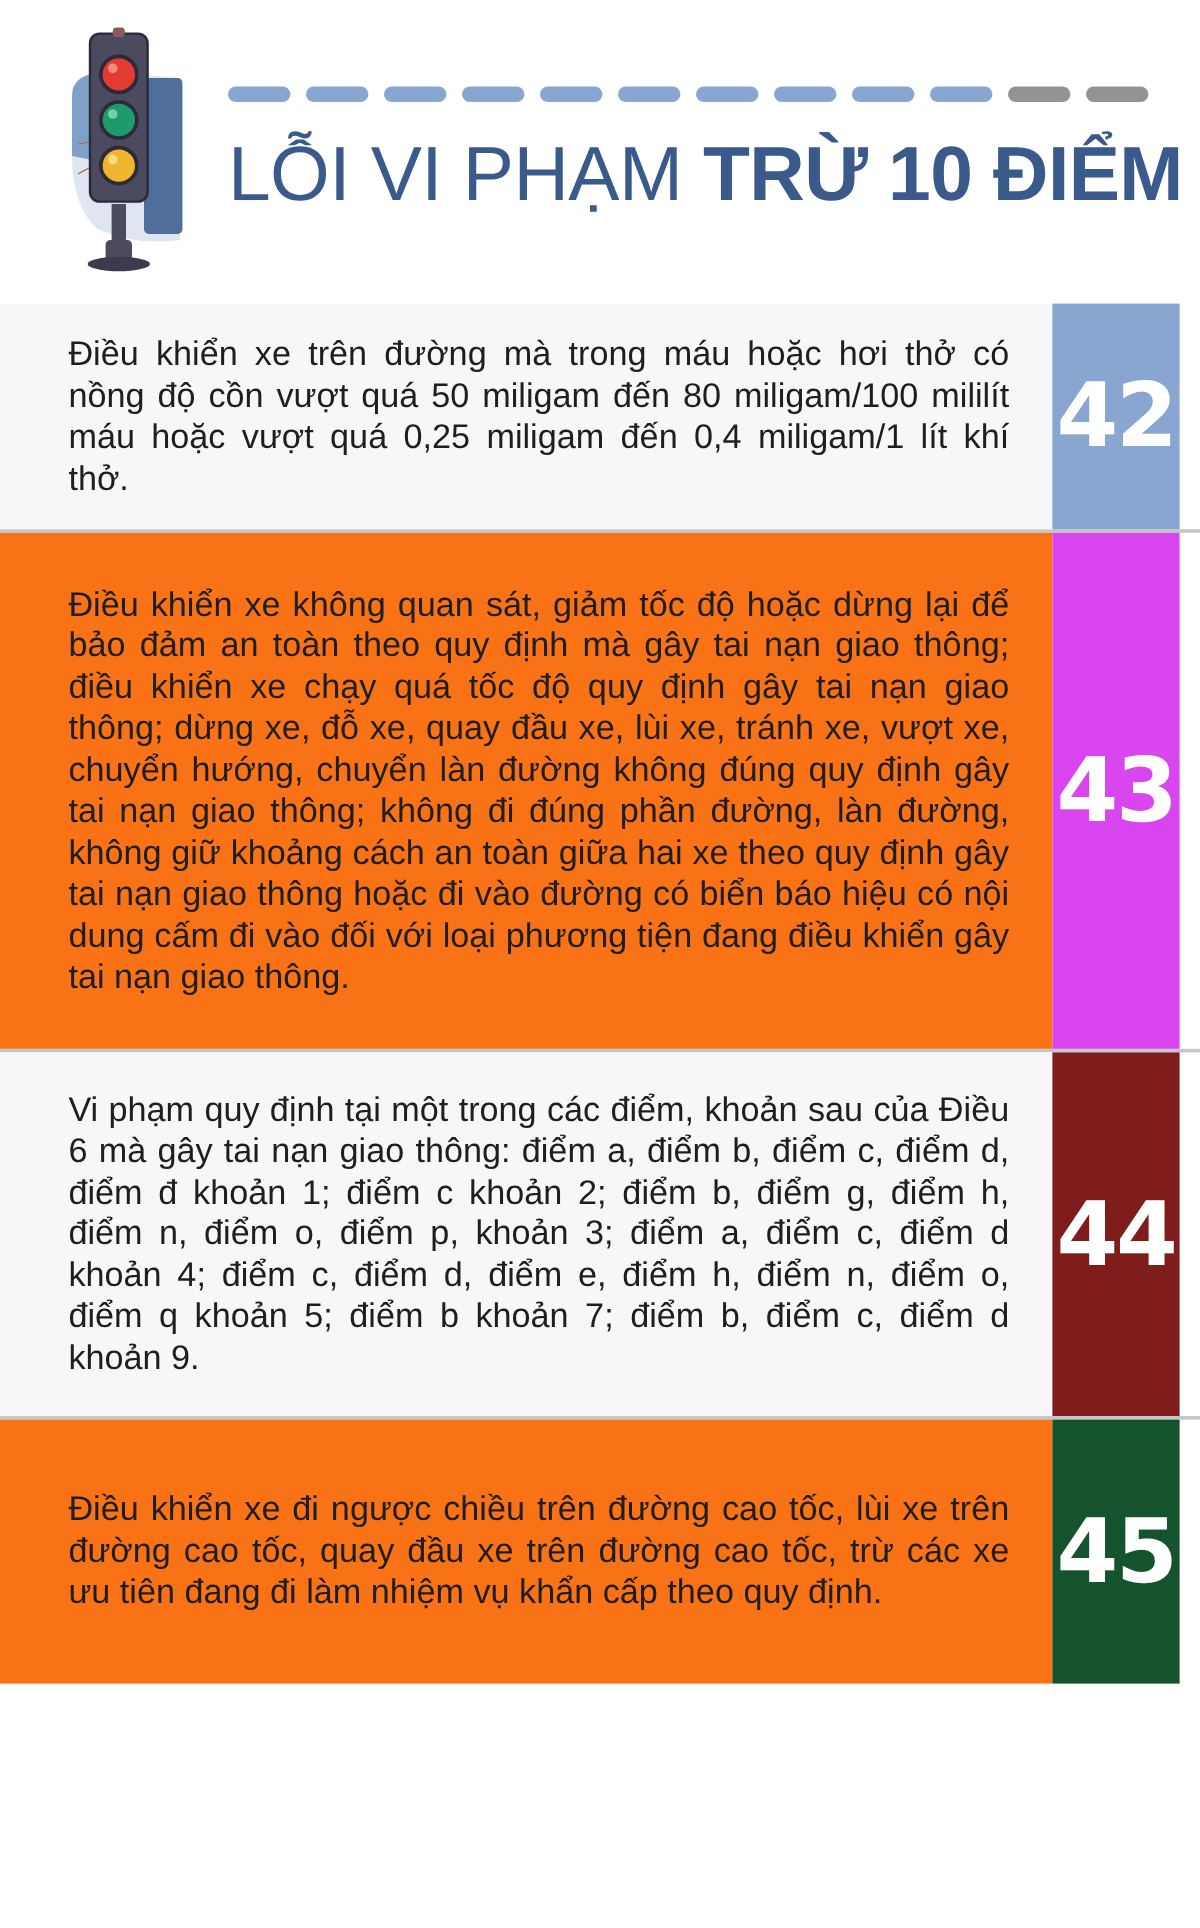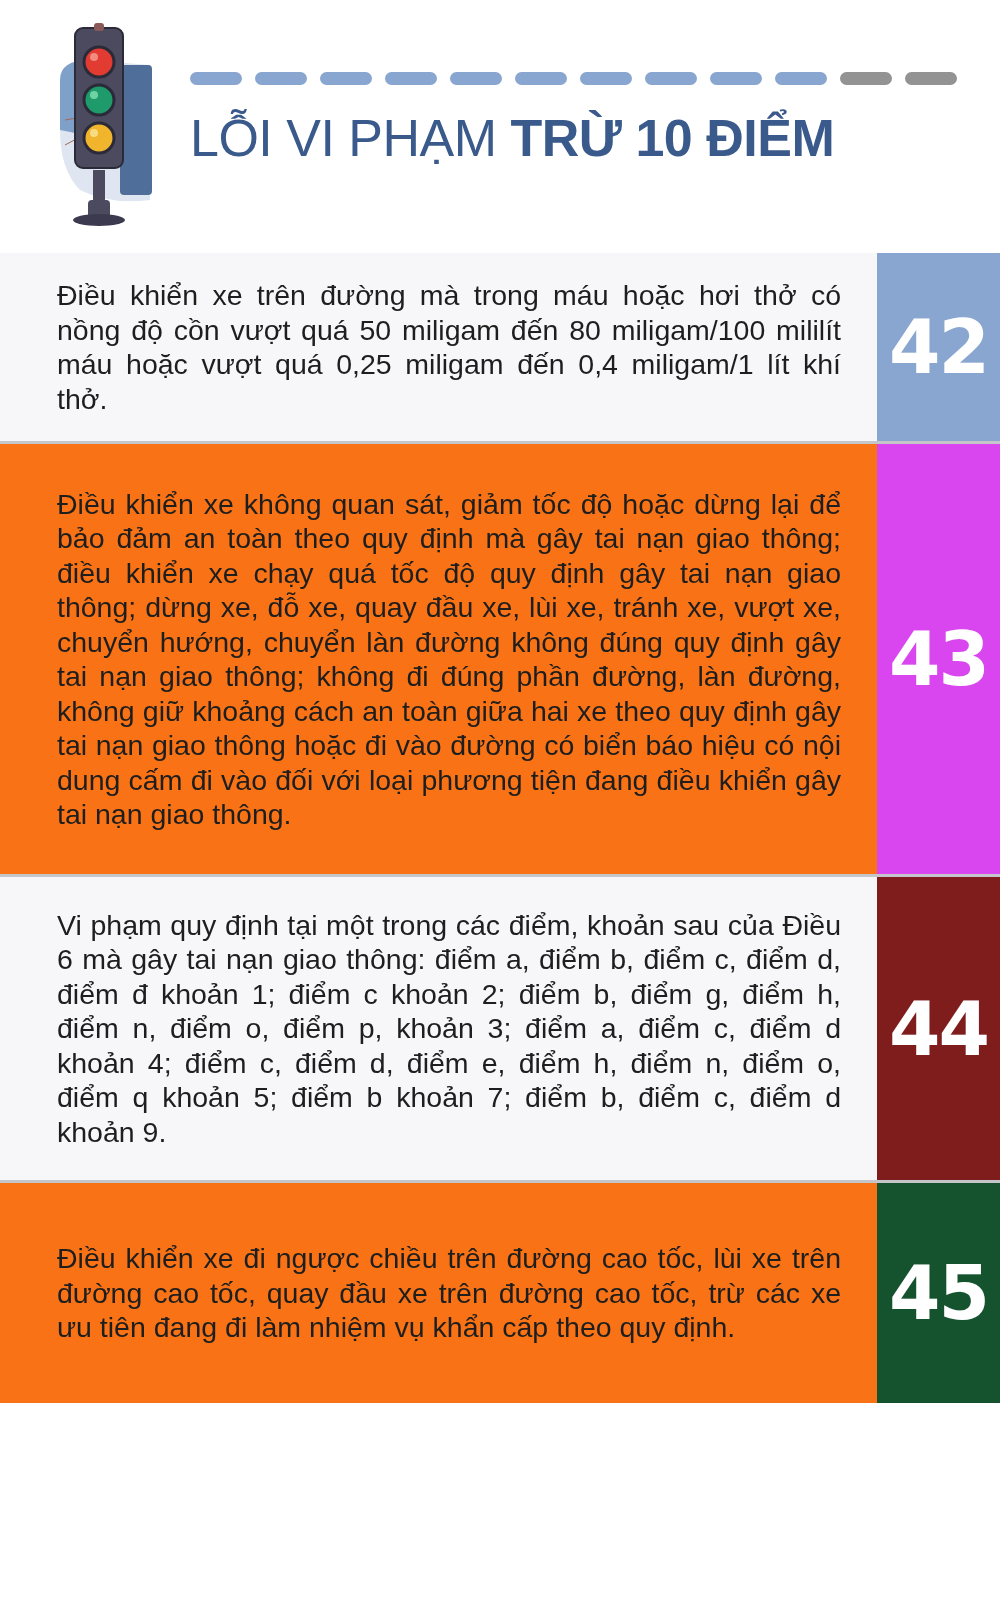--- a/index.html
+++ b/index.html
@@ -5,31 +5,31 @@
   html, body { margin: 0; padding: 0; }
   body {
     width: 1000px; height: 1607px; background: #ffffff;
     font-family: "Liberation Sans", "DejaVu Sans", sans-serif;
     position: relative; overflow: hidden;
   }
   .header { position: absolute; left: 0; top: 0; width: 1000px; height: 253px; }
   .light-wrap { position: absolute; left: 50px; top: 20px; width: 110px; height: 210px; }
   .dashes { position: absolute; left: 190px; top: 72px; display: flex; gap: 13px; }
   .dash { width: 52px; height: 13px; border-radius: 7px; }
-  .title { position: absolute; left: 190px; top: 108px; font-size: 52px; color: #3a5a8c; white-space: nowrap; letter-spacing: -0.5px; }
+  .title { position: absolute; left: 190px; top: 108px; font-size: 64px; color: #3a5a8c; white-space: nowrap; letter-spacing: -0.5px; }
   .title .light { font-weight: 400; }
   .title .bold { font-weight: 700; }
   .rows { position: absolute; left: 0; top: 253px; width: 1000px; }
   .row { position: relative; display: flex; border-bottom: 3px solid #c4c6ca; box-sizing: border-box; }
   .row:last-child { border-bottom: none; }
   .row .text { width: 877px; box-sizing: border-box; padding: 0 36px 0 57px; display: flex; align-items: center;
     font-size: 28.5px; line-height: 34.5px; color: #1e1e1e; text-align: justify; }
   .row.odd .text { background: #f7f7f9; }
   .row.even .text { background: #f97316; }
-  .row .num { width: 123px; display: flex; align-items: center; justify-content: center;
+  .row .num { width: 106px; display: flex; align-items: center; justify-content: center;
     color: #ffffff; font-weight: 700; font-size: 74px; font-family: "DejaVu Sans", sans-serif; letter-spacing: -2px; }
 </style>
 </head>
 <body>
 
 <div class="header">
   <div class="light-wrap">
     <svg width="110" height="210" viewBox="0 0 110 210">
       <path d="M10 60 Q10 40 40 40 L100 45 L100 180 Q60 185 30 170 Q10 150 10 110 Z" fill="#dfe6f1"></path>
       <path d="M10 60 Q10 40 40 40 L60 40 L60 120 L10 110 Z" fill="#7fa0c8"></path>

